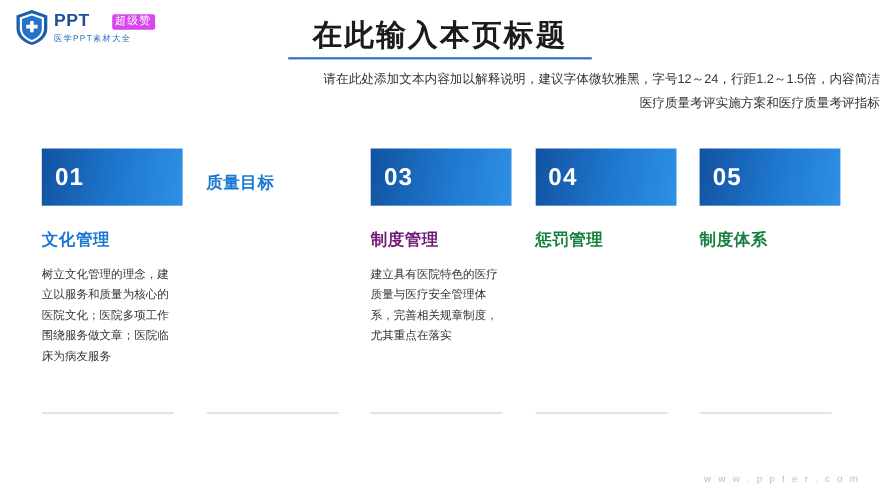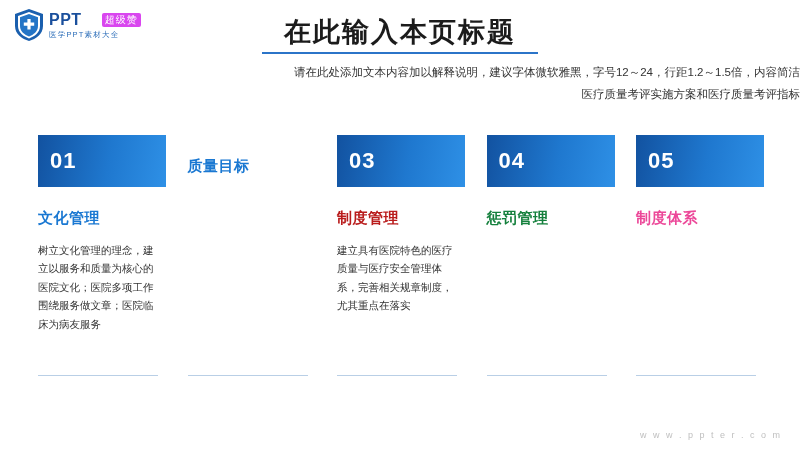--- a/index.html
+++ b/index.html
@@ -199,36 +199,36 @@
 
   <div class="col">
     <div class="col-heading" style="color:#1a78d2">质量目标</div>
     <div class="col-rule"></div>
   </div>
 
   <div class="col">
     <div class="num-box">
       <span class="num">03</span>
     </div>
-    <div class="col-heading" style="color:#b91c1c">制度管理</div>
+    <div class="col-heading" style="color:#701a75">制度管理</div>
     <div class="col-body">建立具有医院特色的医疗质量与医疗安全管理体系，完善相关规章制度，尤其重点在落实</div>
     <div class="col-rule"></div>
   </div>
 
   <div class="col">
     <div class="num-box">
       <span class="num">04</span>
     </div>
     <div class="col-heading" style="color:#15803d">惩罚管理</div>
     <div class="col-rule"></div>
   </div>
 
   <div class="col">
     <div class="num-box">
       <span class="num">05</span>
     </div>
-    <div class="col-heading" style="color:#ec4899">制度体系</div>
+    <div class="col-heading" style="color:#15803d">制度体系</div>
     <div class="col-rule"></div>
   </div>
 
 </div>
 
 <div class="footer">w w w . p p t e r . c o m</div>
 
 </body></html>

